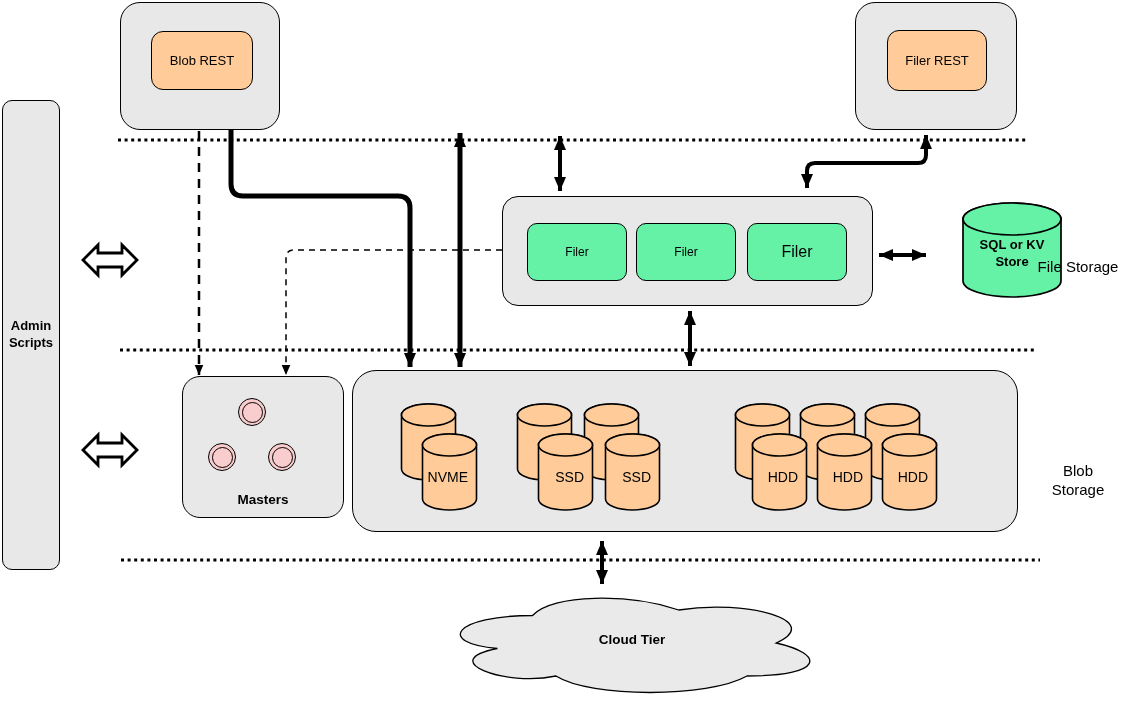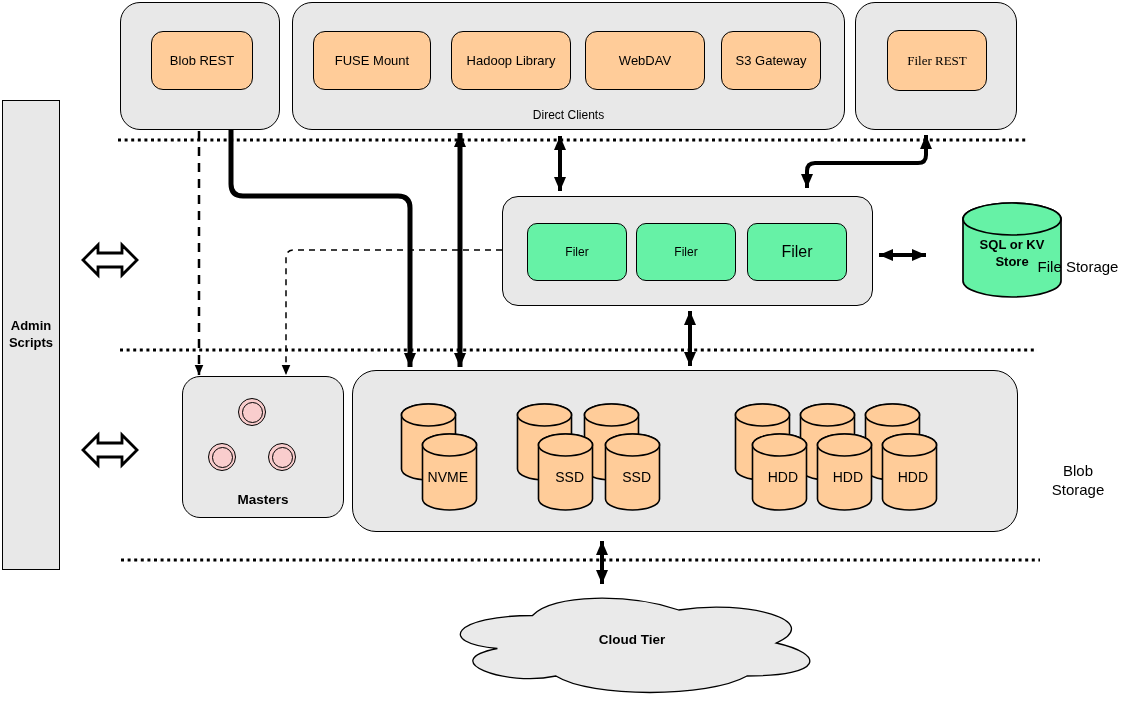--- a/index.html
+++ b/index.html
@@ -30,21 +30,21 @@
     display:flex;align-items:center;justify-content:center;
     font-size:12px;
   }
   .caption{position:absolute;left:0;right:0;bottom:7px;text-align:center;font-size:12px;}
   .side-label{
     position:absolute;width:84px;text-align:center;
     font-size:15px;line-height:1.25;
   }
   .admin-bar{
     position:absolute;left:2px;top:100px;width:58px;height:470px;
-    background:var(--container-gray);border:1.4px solid var(--stroke);border-radius:0;
+    background:var(--container-gray);border:1.4px solid var(--stroke);border-radius:10px;
     display:flex;align-items:center;justify-content:center;text-align:center;
     font-weight:bold;font-size:13px;line-height:1.3;
   }
   .masters{
     position:absolute;left:182px;top:376px;width:162px;height:142px;
     background:var(--container-gray);border:1.4px solid var(--stroke);border-radius:18px;
   }
   .masters .mlabel{
     position:absolute;left:0;right:0;bottom:10px;text-align:center;
     font-weight:bold;font-size:13.5px;
@@ -90,38 +90,23 @@
   <div class="admin-bar">
     <span style="width:46px;">Admin Scripts</span>
   </div>
 
   <div class="container" style="left:120px;top:2px;width:160px;height:128px;">
     <div class="obox" style="left:30px;top:28px;width:102px;height:59px;">
       <span>Blob REST</span>
     </div>
   </div>
 
-  <div class="container" style="left:292px;top:2px;width:553px;height:128px;">
-    <div class="obox" style="left:20px;top:28px;width:118px;height:59px;">
-      <span>FUSE Mount</span>
-    </div>
-    <div class="obox" style="left:158px;top:28px;width:120px;height:59px;">
-      <span>Hadoop Library</span>
-    </div>
-    <div class="obox" style="left:292px;top:28px;width:120px;height:59px;">
-      <span>WebDAV</span>
-    </div>
-    <div class="obox" style="left:428px;top:28px;width:100px;height:59px;">
-      <span>S3 Gateway</span>
-    </div>
-    <div class="caption">Direct Clients</div>
-  </div>
 
   <div class="container" style="left:855px;top:2px;width:162px;height:128px;">
-    <div class="obox" style="left:31px;top:27px;width:100px;height:61px;font-family:Liberation Serif, serif;">
+    <div class="obox" style="left:31px;top:27px;width:100px;height:61px;">
       <span>Filer REST</span>
     </div>
   </div>
 
   <div class="container" style="left:502px;top:196px;width:371px;height:110px;border-radius:16px;">
     <div class="gbox" style="left:24px;top:26px;width:100px;height:58px;">
       <span>Filer</span>
     </div>
     <div class="gbox" style="left:133px;top:26px;width:100px;height:58px;">
       <span>Filer</span>

